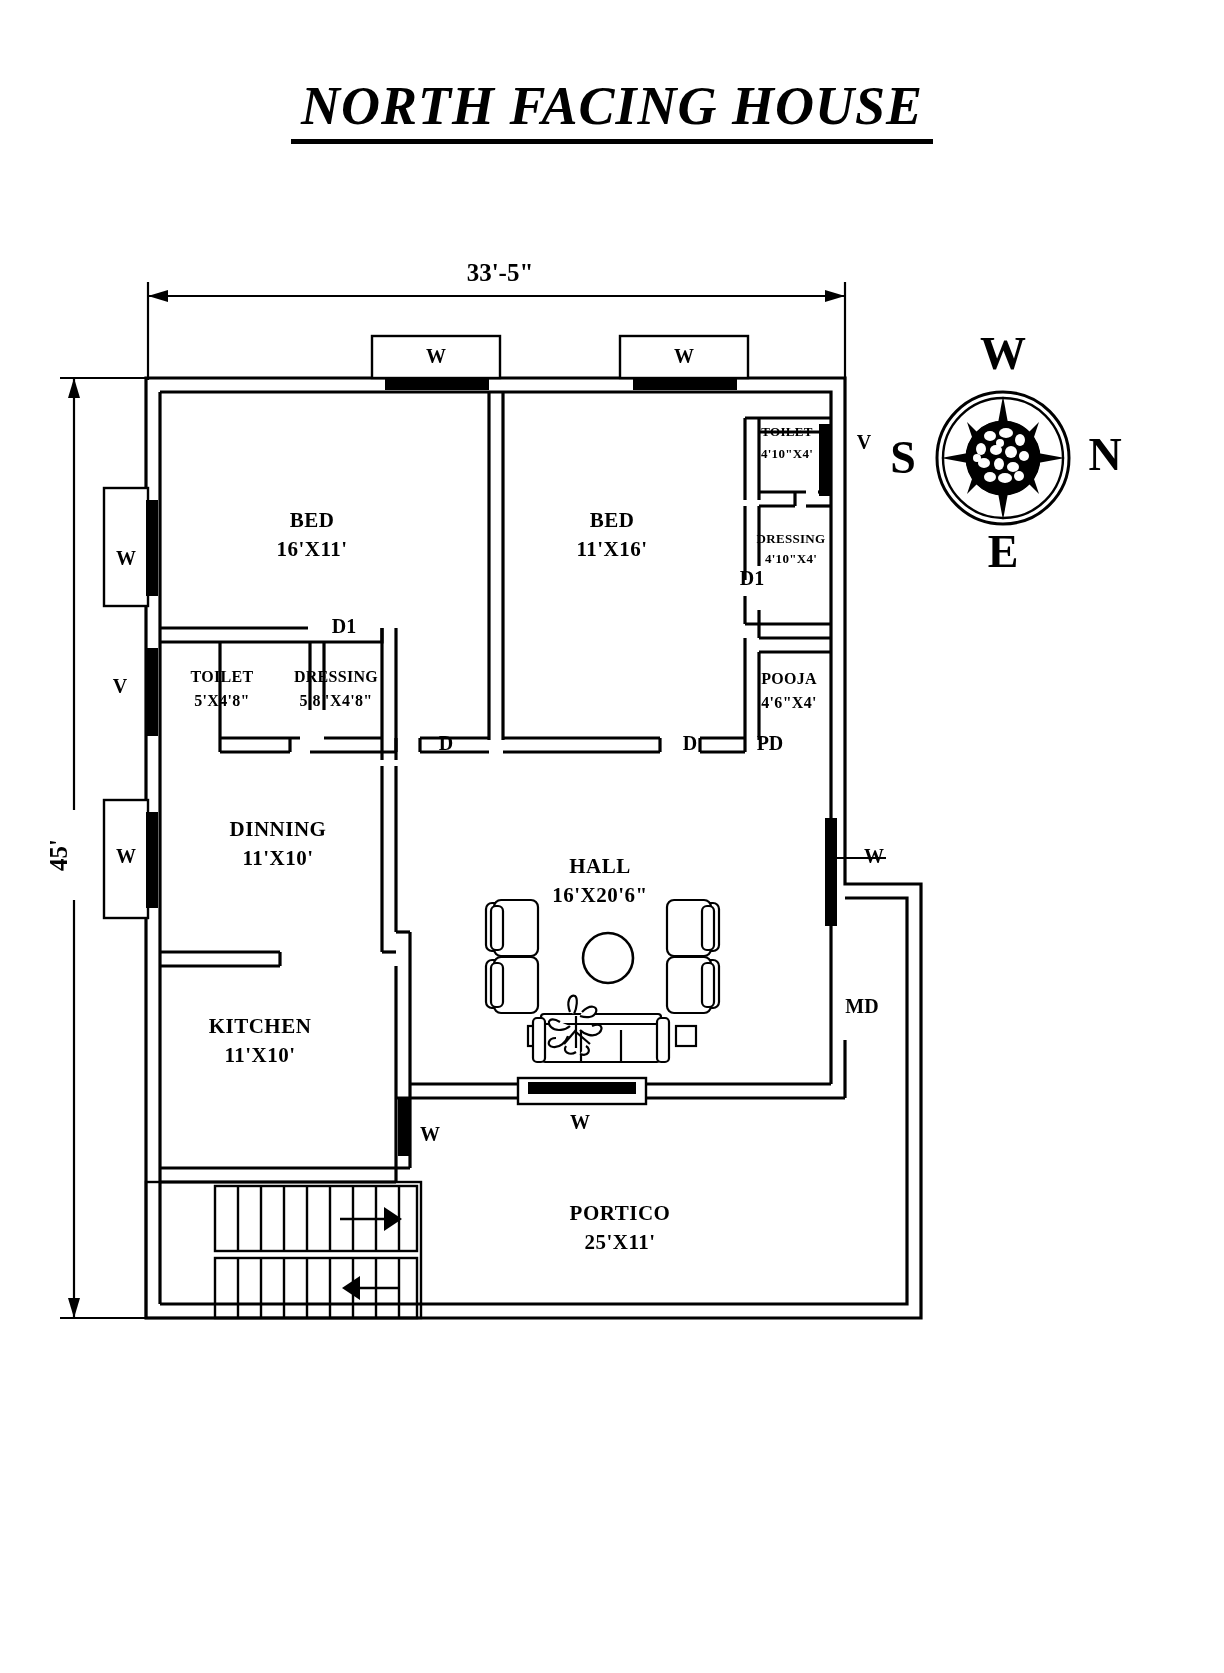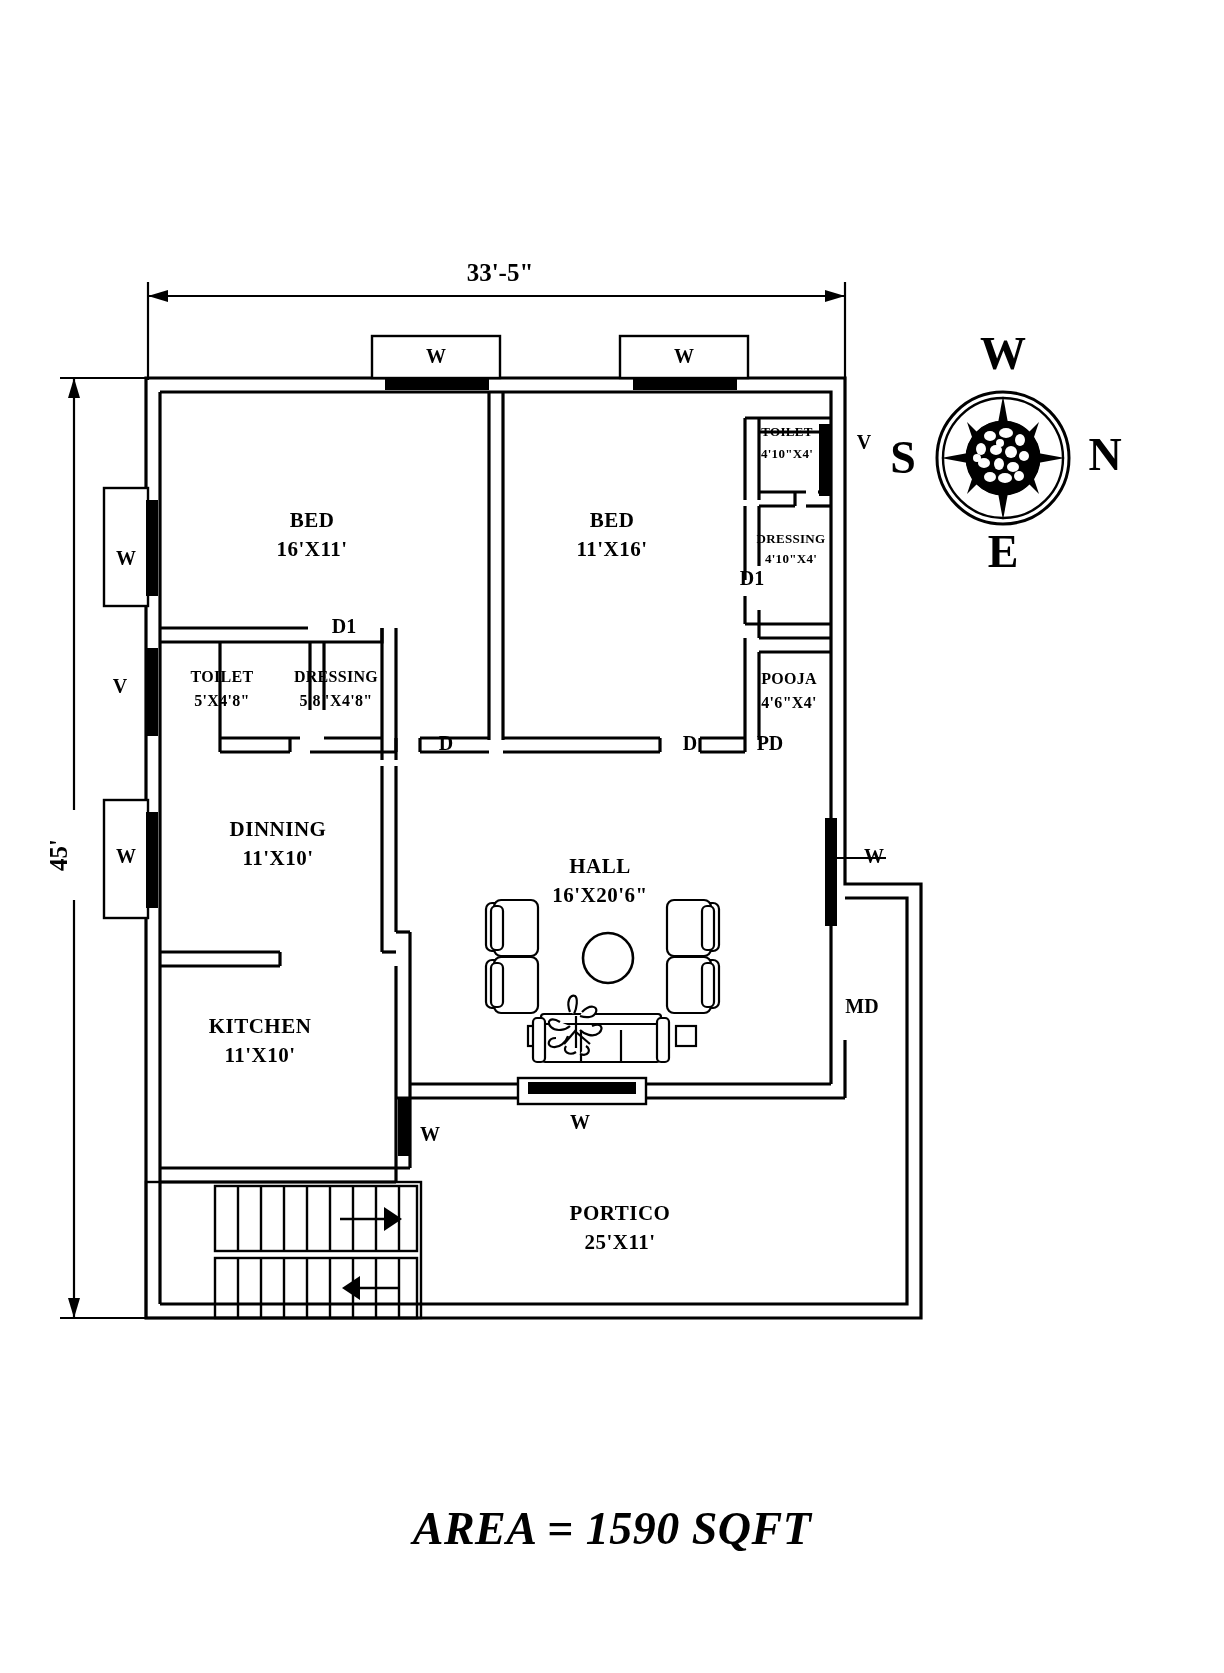--- a/index.html
+++ b/index.html
@@ -81,20 +81,23 @@
   .win-fill { fill: #000; stroke: none; }
   .win-box { fill: #fff; stroke: #000; stroke-width: 2.4; }
   .leader { fill: none; stroke: #000; stroke-width: 2.2; }
   .stair { fill: none; stroke: #000; stroke-width: 2.4; }
 </style>
 </head>
 <body>
 
 <div id="sheet">
 
+  <div class="title-wrap">
+    <div class="plan-title">NORTH FACING HOUSE</div>
+  </div>
 
   <svg id="plan" viewBox="0 0 1224 1673">
 
     <g>
       <line class="leader" x1="148" y1="296" x2="845" y2="296"></line>
       <line class="leader" x1="148" y1="282" x2="148" y2="380"></line>
       <line class="leader" x1="845" y1="282" x2="845" y2="380"></line>
       <path d="M148,296 L168,290 L168,302 Z" fill="#000"></path>
       <path d="M845,296 L825,290 L825,302 Z" fill="#000"></path>
       <rect x="400" y="258" width="200" height="30" fill="#fff"></rect>
@@ -442,17 +445,14 @@
       </g>
       <circle cx="1003" cy="458" r="36" fill="none" stroke="#000" stroke-width="3"></circle>
       <text class="compass-letter" x="1003" y="358">W</text>
       <text class="compass-letter" x="903" y="462">S</text>
       <text class="compass-letter" x="1105" y="459">N</text>
       <text class="compass-letter" x="1003" y="556">E</text>
     </g>
 
   </svg>
 
-  <div class="footer-wrap">
-    <div class="area-text">AREA = 1590 SQFT</div>
-  </div>
 
 </div>
 
 </body></html>

